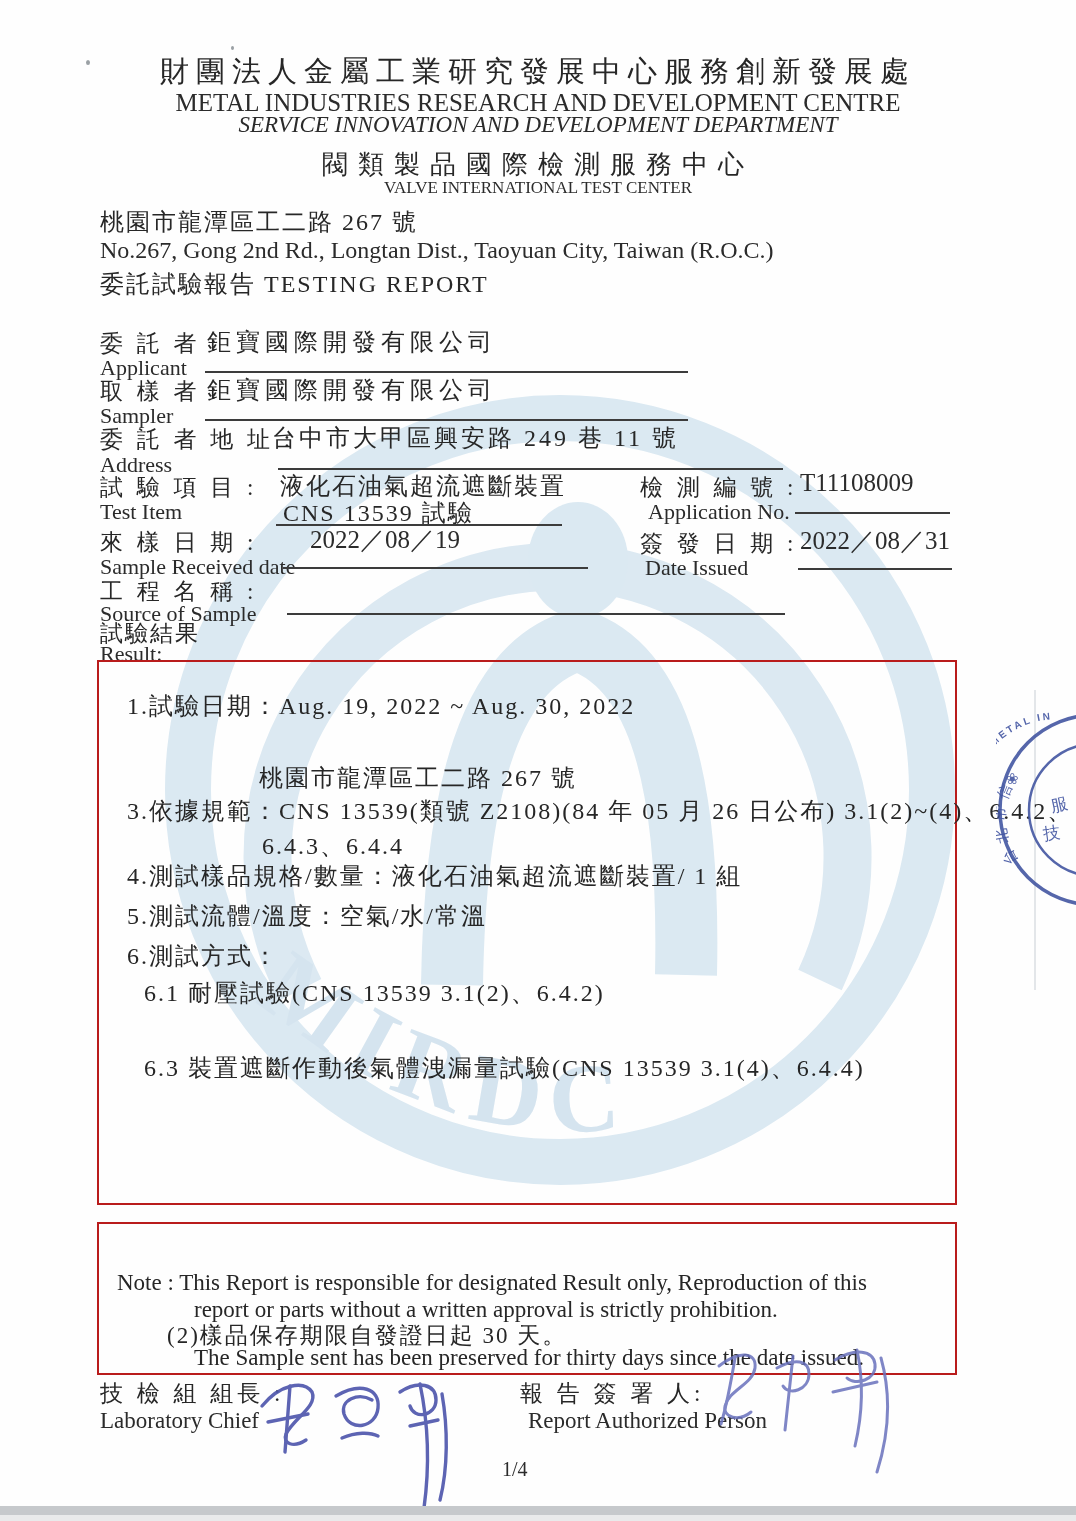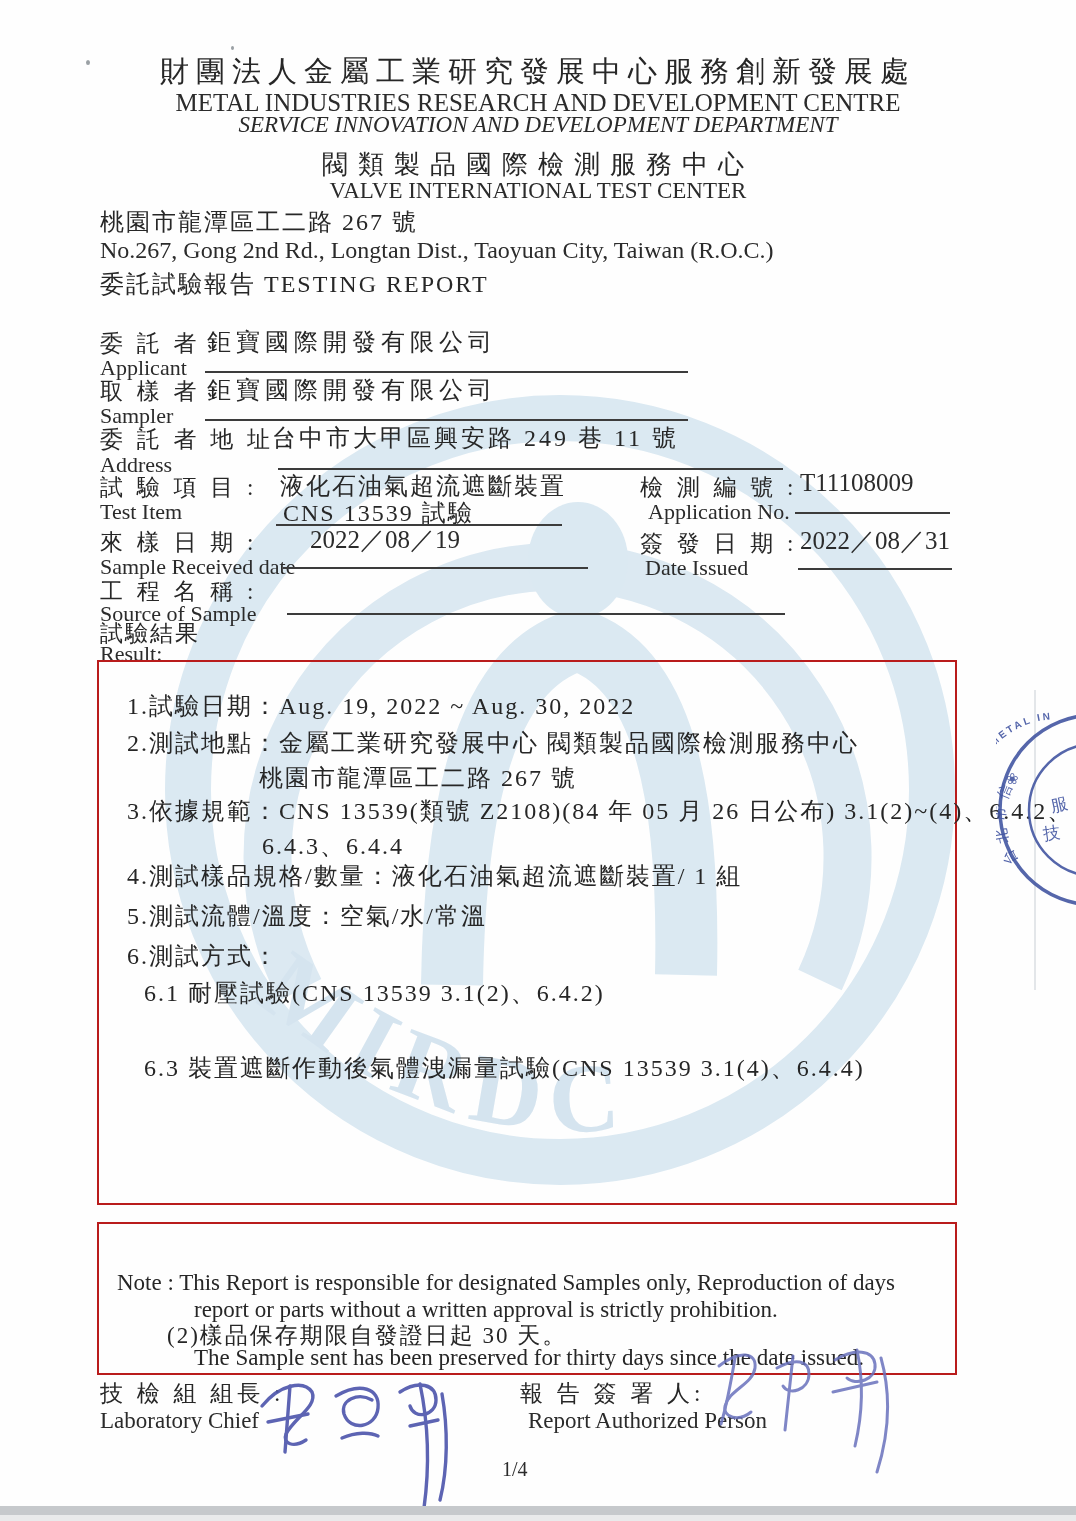--- a/index.html
+++ b/index.html
@@ -42,21 +42,21 @@
 
   <div class="speck" style="left:86px;top:60px;width:4px;height:5px;"></div>
   <div class="speck" style="left:231px;top:46px;width:3px;height:4px;"></div>
 
   <div class="abs" style="left:1034px;top:690px;width:2px;height:300px;background:rgba(195,202,208,0.45);"></div>
 
   <div class="abs ctr cjk" style="top:52px;font-size:29px;letter-spacing:7px;">財團法人金屬工業研究發展中心服務創新發展處</div>
   <div class="abs ctr" style="top:89px;font-size:25px;">METAL INDUSTRIES RESEARCH AND DEVELOPMENT CENTRE</div>
   <div class="abs ctr" style="top:112px;font-size:23px;font-style:italic;">SERVICE INNOVATION AND DEVELOPMENT DEPARTMENT</div>
   <div class="abs ctr cjk" style="top:147px;font-size:26px;letter-spacing:10px;">閥類製品國際檢測服務中心</div>
-  <div class="abs ctr" style="top:178px;font-size:23px;">VALVE INTERNATIONAL TEST CENTER</div>
+  <div class="abs ctr" style="top:178px;font-size:17px;">VALVE INTERNATIONAL TEST CENTER</div>
 
   <div class="abs cjk" style="left:100px;top:206px;font-size:24px;">桃園市龍潭區工二路 267 號</div>
   <div class="abs" style="left:100px;top:237px;font-size:24px;">No.267, Gong 2nd Rd., Longtan Dist., Taoyuan City, Taiwan (R.O.C.)</div>
   <div class="abs cjk" style="left:100px;top:268px;font-size:24px;">委託試驗報告  TESTING REPORT</div>
 
   <div class="abs cjk" style="left:100px;top:328px;font-size:23px;letter-spacing:4px;">委 託 者 :</div>
   <div class="abs cjk" style="left:207px;top:326px;font-size:24px;letter-spacing:5px;">鉅寶國際開發有限公司</div>
   <div class="abs" style="left:100px;top:355px;font-size:22px;">Applicant</div>
   <div class="underline" style="left:205px;top:371px;width:483px;"></div>
 
@@ -93,33 +93,32 @@
 
   <div class="abs cjk" style="left:100px;top:576px;font-size:23px;letter-spacing:4px;">工 程 名 稱 :</div>
   <div class="abs" style="left:100px;top:601px;font-size:22px;">Source of Sample</div>
   <div class="underline" style="left:287px;top:613px;width:498px;"></div>
 
   <div class="abs cjk" style="left:100px;top:618px;font-size:23px;">試驗結果</div>
   <div class="abs" style="left:100px;top:641px;font-size:22px;">Result:</div>
 
   <div class="box" style="left:97px;top:660px;width:856px;height:541px;">
     <div class="rline cjk" style="left:28px;top:28px;">1.試驗日期：Aug. 19, 2022 ~ Aug. 30, 2022</div>
-    <div class="rline cjk" style="left:28px;top:65px;">2.測試地點：金屬工業研究發展中心  閥類製品國際檢測服務中心</div>
     <div class="rline cjk" style="left:160px;top:100px;">桃園市龍潭區工二路 267 號</div>
     <div class="rline cjk" style="left:28px;top:133px;">3.依據規範：CNS 13539(類號 Z2108)(84 年 05 月 26 日公布) 3.1(2)~(4)、6.4.2、</div>
     <div class="rline cjk" style="left:163px;top:168px;">6.4.3、6.4.4</div>
     <div class="rline cjk" style="left:28px;top:198px;">4.測試樣品規格/數量：液化石油氣超流遮斷裝置/ 1 組</div>
     <div class="rline cjk" style="left:28px;top:238px;">5.測試流體/溫度：空氣/水/常溫</div>
     <div class="rline cjk" style="left:28px;top:278px;">6.測試方式：</div>
     <div class="rline cjk" style="left:45px;top:315px;">6.1 耐壓試驗(CNS 13539 3.1(2)、6.4.2)</div>
     <div class="rline cjk" style="left:45px;top:390px;">6.3 裝置遮斷作動後氣體洩漏量試驗(CNS 13539 3.1(4)、6.4.4)</div>
   </div>
 
   <div class="box" style="left:97px;top:1222px;width:856px;height:149px;">
-    <div class="nline" style="left:18px;top:46px;">Note   : This Report is responsible for designated Samples only, Reproduction of days</div>
+    <div class="nline" style="left:18px;top:46px;">Note   : This Report is responsible for designated Result only, Reproduction of this</div>
     <div class="nline" style="left:95px;top:73px;">report or parts without a written approval is strictly prohibition.</div>
     <div class="nline cjk" style="left:68px;top:96px;">(2)樣品保存期限自發證日起 30 天。</div>
     <div class="nline" style="left:95px;top:121px;">The Sample sent has been preserved for thirty days since the date issued.</div>
   </div>
 
   <div class="abs cjk" style="left:100px;top:1378px;font-size:23px;letter-spacing:4px;">技 檢 組 組長 :</div>
   <div class="abs" style="left:100px;top:1408px;font-size:23px;">Laboratory Chief</div>
 
   <div class="abs cjk" style="left:520px;top:1378px;font-size:23px;letter-spacing:4px;">報 告 簽 署 人:</div>
   <div class="abs" style="left:528px;top:1408px;font-size:23px;">Report Authorized Person</div>

